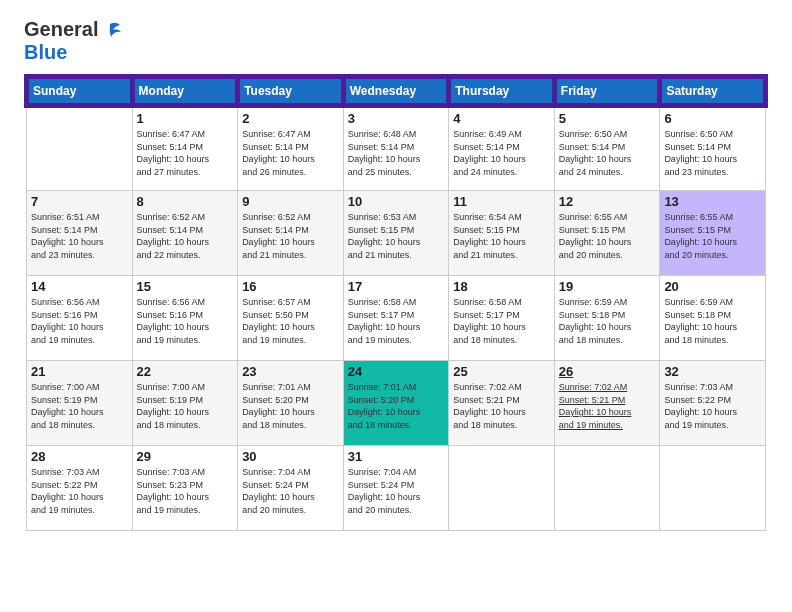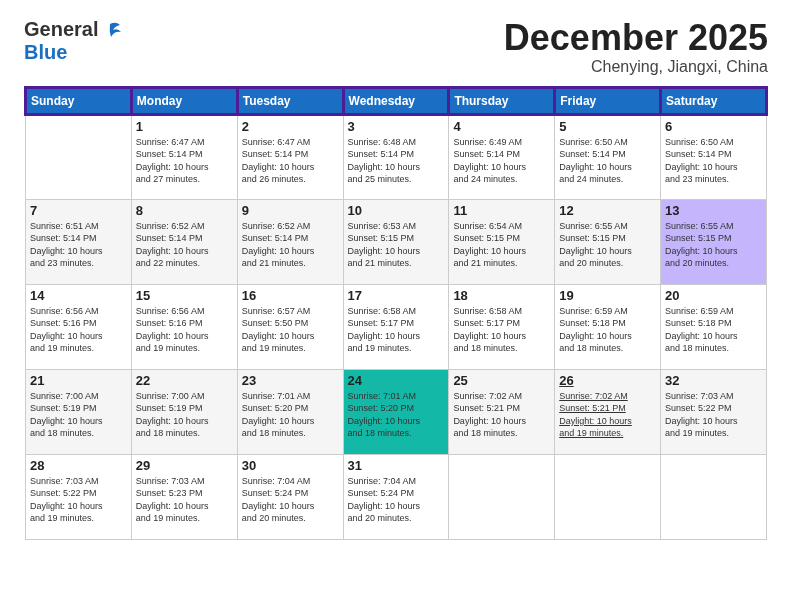--- a/index.html
+++ b/index.html
@@ -47,21 +47,21 @@
       width: 100%;
       table-layout: fixed;
     }
     .calendar th {
       background-color: #1a6fc4;
       color: #fff;
       font-size: 12px;
       font-weight: bold;
       padding: 5px 4px;
       text-align: left;
-      border: 3px solid #4c1d95;
+      border: 5px solid #4c1d95;
     }
     .calendar td {
       border: 1px solid #ccc;
       vertical-align: top;
       padding: 3px 4px;
       font-size: 9.5px;
       color: #333;
       height: 85px;
     }
     .day-number {
@@ -86,24 +86,20 @@
   <div style="display:flex;flex-direction:column;align-items:flex-start;">
     <div style="display:flex;align-items:center;gap:2px;">
       <span style="font-family:Arial;font-weight:bold;font-size:20px;color:#333;">General</span>
       <svg width="22" height="20" viewBox="0 0 22 20">
         <path d="M10 4 Q16 1 20 5 Q15 6 13 10 Q18 8 21 12 Q14 11 11 17 Q9 11 10 4Z" fill="#1a6fc4"></path>
       </svg>
     </div>
     <span style="font-family:Arial;font-weight:bold;font-size:20px;color:#1a6fc4;">Blue</span>
   </div>
 </div>
-    <div class="title-block">
-      <div class="title-month">December 2025</div>
-      <div class="title-location">Chenying, Jiangxi, China</div>
-    </div>
   </div>
 
   <table class="calendar">
     <thead>
       <tr>
         <th>Sunday</th>
         <th>Monday</th>
         <th>Tuesday</th>
         <th>Wednesday</th>
         <th>Thursday</th>

